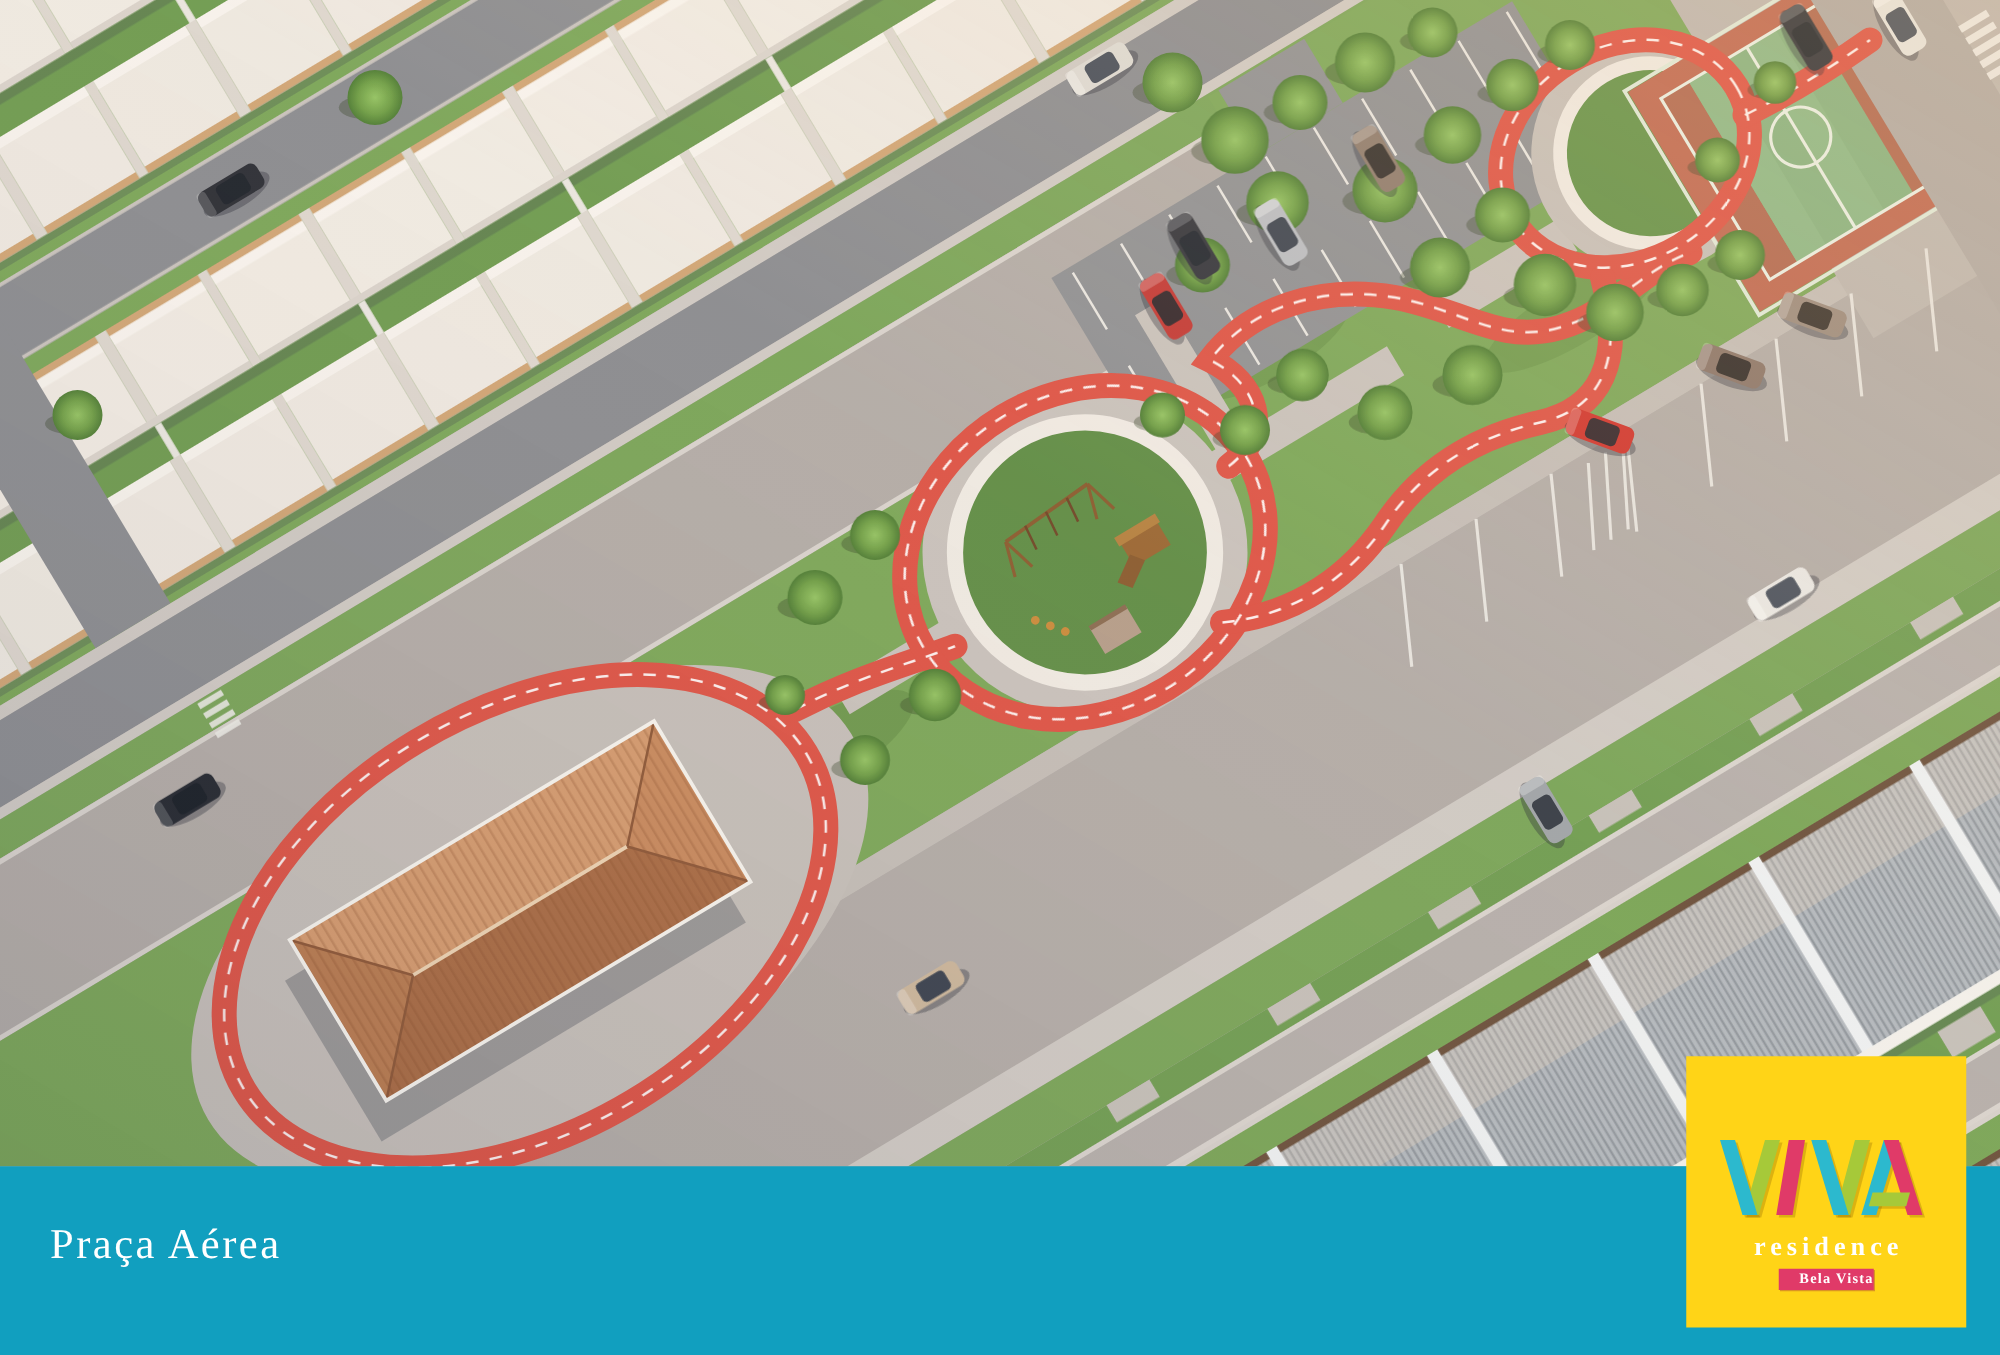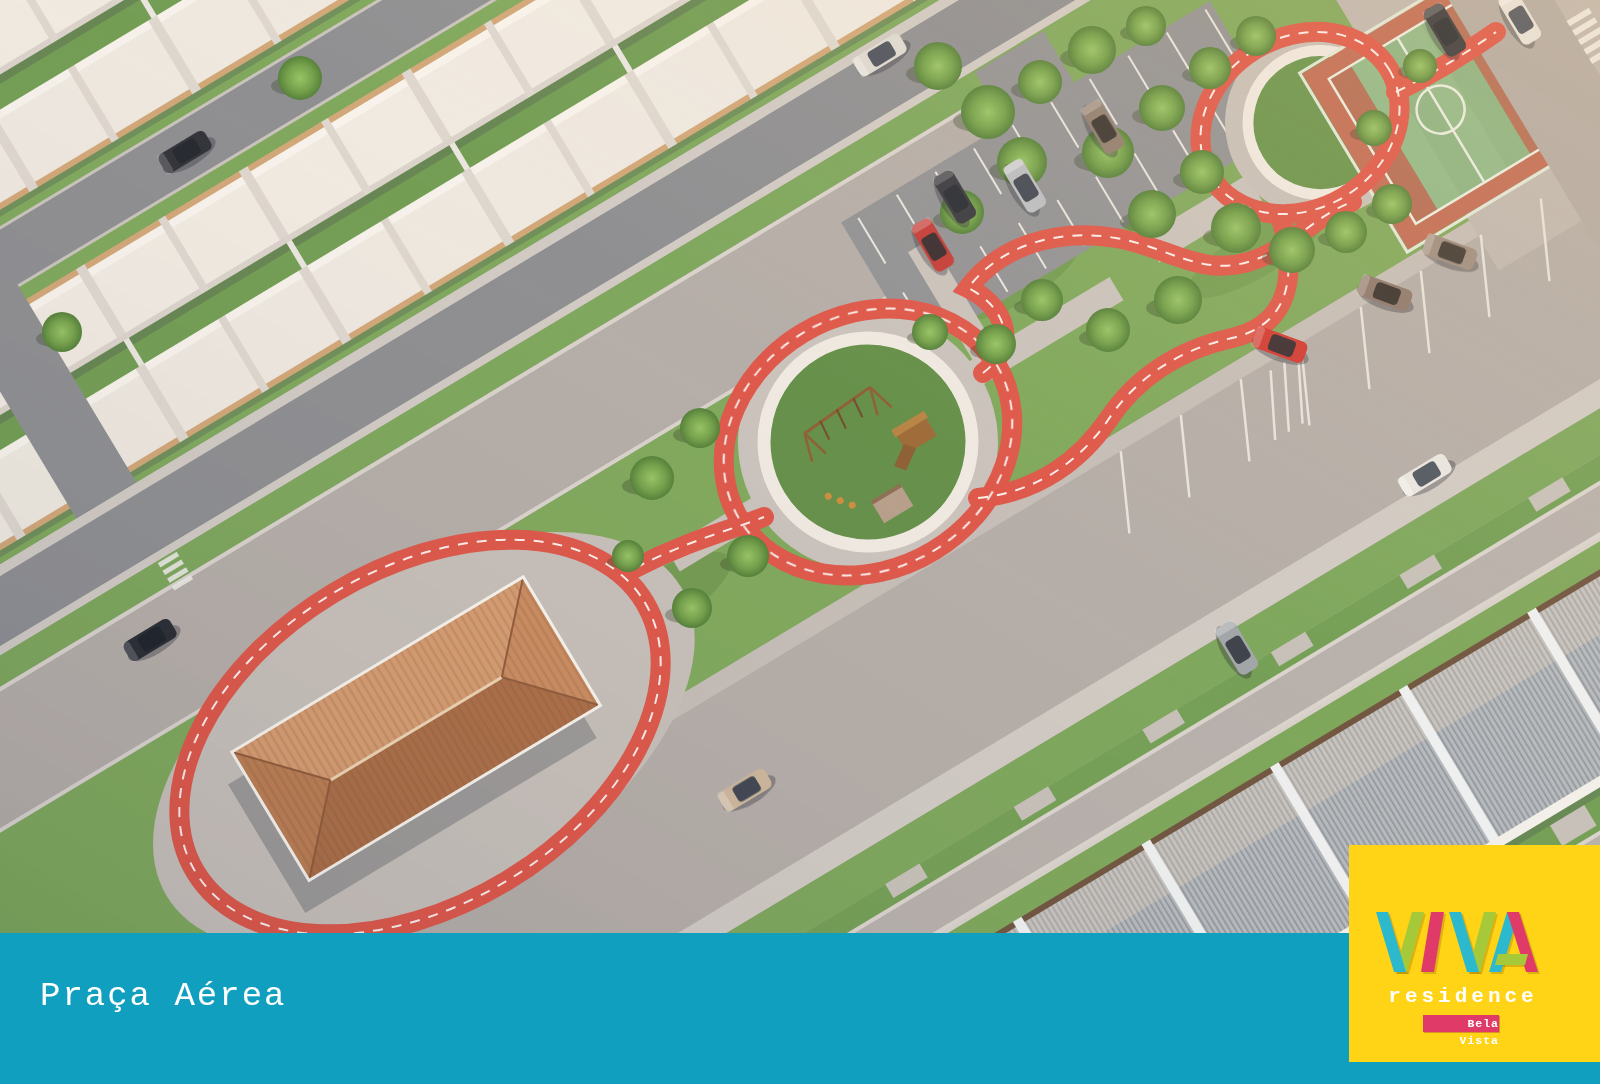--- a/index.html
+++ b/index.html
@@ -1,30 +1,30 @@
 <!DOCTYPE html>
 <html style="--caption_bar: #119FBF; --logo_bg: #FFD417; --logo_cyan: #2CB9CE; --logo_green: #A6C939; --logo_pink: #E03A68; --jogging_path: #DD5244; --text: #FFFFFF;"><head>
 <meta charset="utf-8">
 <style>
   html,body{margin:0;padding:0;background:#222;}
   .stage{
     position:relative;width:1600px;height:1084px;overflow:hidden;
-    font-family:Liberation Mono, monospace;background:#b7b0ab;
+    font-family:Liberation Serif, serif;background:#b7b0ab;
   }
   .scene{position:absolute;left:0;top:0;}
   .caption-bar{
     position:absolute;left:0;top:933px;width:1600px;height:151px;
     background:var(--caption_bar,#119FBF);
   }
   .caption-title{
     position:absolute;left:40px;top:44px;
     color:var(--text,#FFFFFF);font-size:34px;font-weight:400;letter-spacing:2px;
   }
   .brand-logo{
-    position:absolute;left:1349px;top:845px;width:252px;height:217px;
+    position:absolute;left:1349px;top:845px;width:224px;height:217px;
     background:var(--logo_bg,#FFD417);z-index:5;
   }
   .wordmark{position:absolute;left:21px;top:63px;width:180px;height:68px;}
   .brand-subtitle{
     position:absolute;left:0;top:140px;width:224px;text-align:center;
     color:#fff;font-size:21px;font-weight:bold;letter-spacing:4px;text-indent:4px;
   }
   .brand-badge{
     position:absolute;left:74px;top:170px;width:76px;height:17px;
     background:var(--logo_pink,#E03A68);

